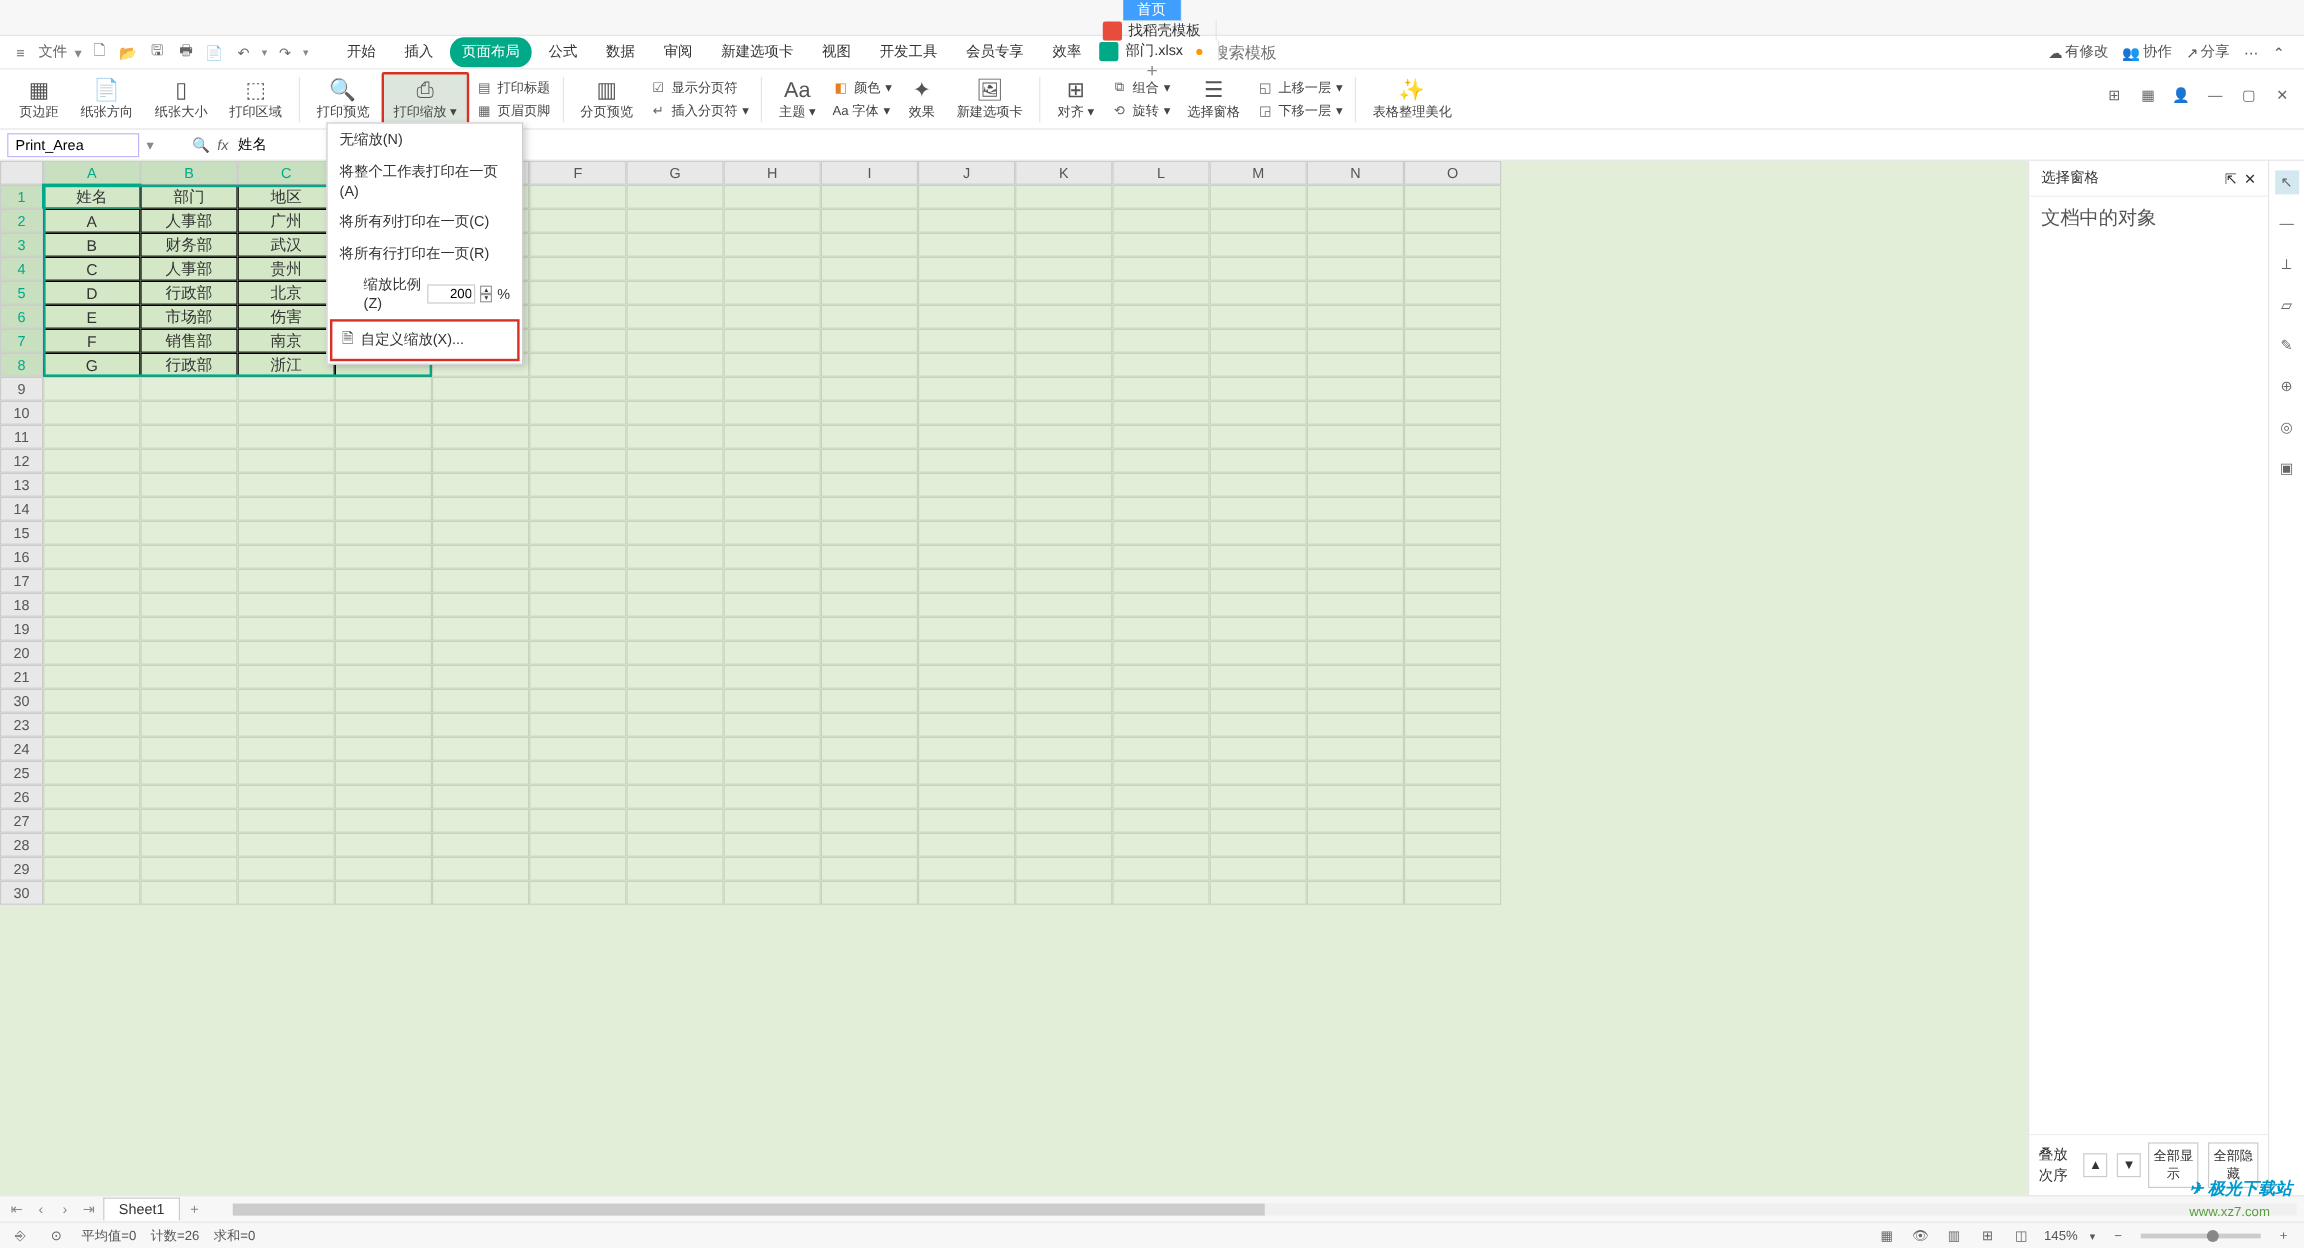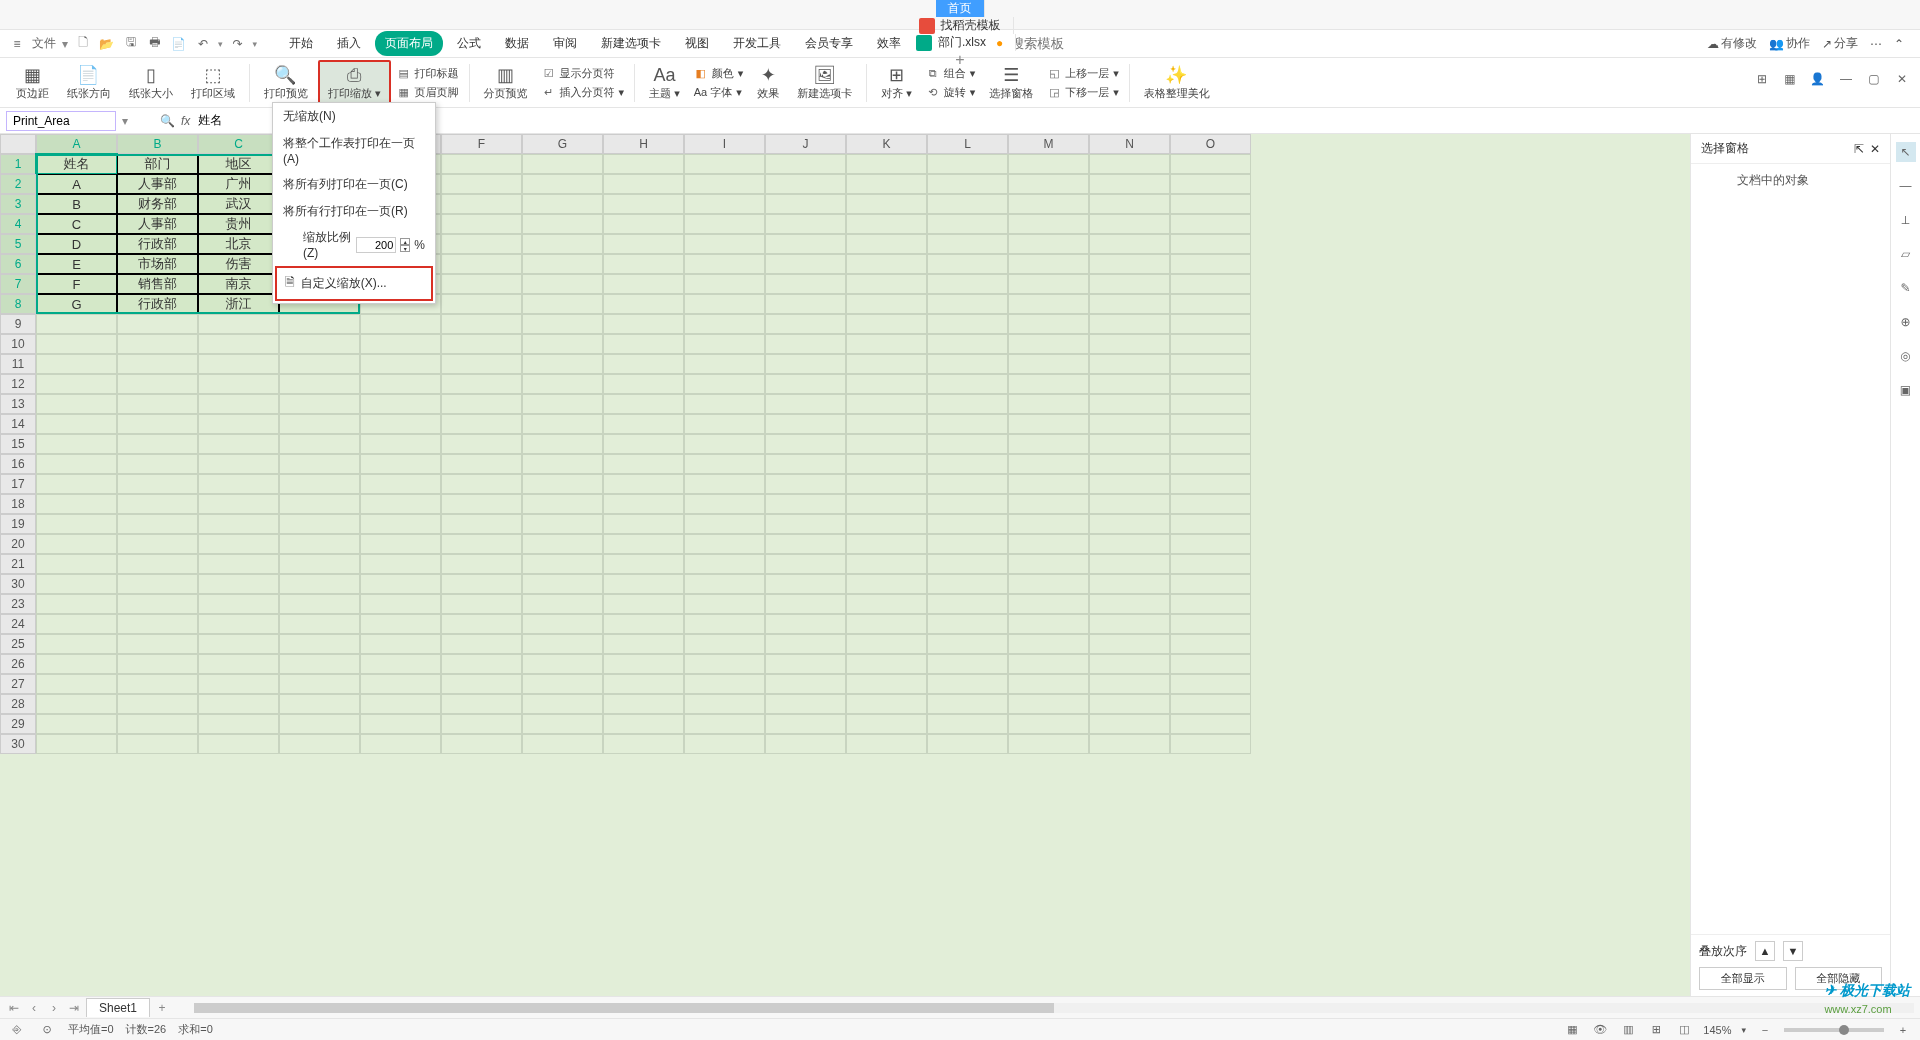--- a/index.html
+++ b/index.html
@@ -68,22 +68,22 @@
 .row-head.sel { background:#c8dfc0; color:#0a8; }
 .cell { border:0.5px solid #c8d4c0; background:#e2eed8; font-size:13px; display:flex; align-items:center; justify-content:center; padding:0 4px; }
 .data-cell { border:1px solid #000; background:#d4e8c8; }
 .header-cell { border:1px solid #000; background:#d4e8c8; font-weight:normal; }
 .sel-border { outline:2px solid #0a8; outline-offset:-1px; }
 .print-area { position:absolute; border:2px solid #0a8; pointer-events:none; }
 
 
 .rpanel { width:200px; border-left:1px solid #e5e5e5; display:flex; flex-direction:column; }
 .rpanel-head { padding:6px 10px; display:flex; align-items:center; justify-content:space-between; border-bottom:1px solid #eee; font-size:12px; }
-.rpanel-body { flex:1; padding:8px 10px; font-size:12px; color:#555;margin-left:36px; }
-.rpanel-foot { padding:6px 8px; border-top:1px solid #eee; display:flex; flex-direction:column; gap:6px; }
+.rpanel-body { flex:1; padding:8px 10px; font-size:16px; color:#555; }
+.rpanel-foot { padding:6px 8px; border-top:1px solid #eee; display:flex; flex-direction:row; gap:6px; }
 .rpanel-foot-row { display:flex; align-items:center; gap:8px; }
 .foot-btn { flex:1; border:1px solid #ccc; padding:3px; text-align:center; font-size:11px; cursor:pointer; }
 
 
 .rtoolbar { width:30px; border-left:1px solid #e5e5e5; display:flex; flex-direction:column; align-items:center; padding-top:8px; gap:14px; }
 .rtool-btn { width:20px; height:20px; color:#666; cursor:pointer; display:flex; align-items:center; justify-content:center; }
 .rtool-btn.active { background:#d4e8f0; }
 
 
 .sheettabs { height:22px; display:flex; align-items:center; border-top:1px solid #e5e5e5; padding:0 6px; gap:4px; background:#f7f7f7; }

